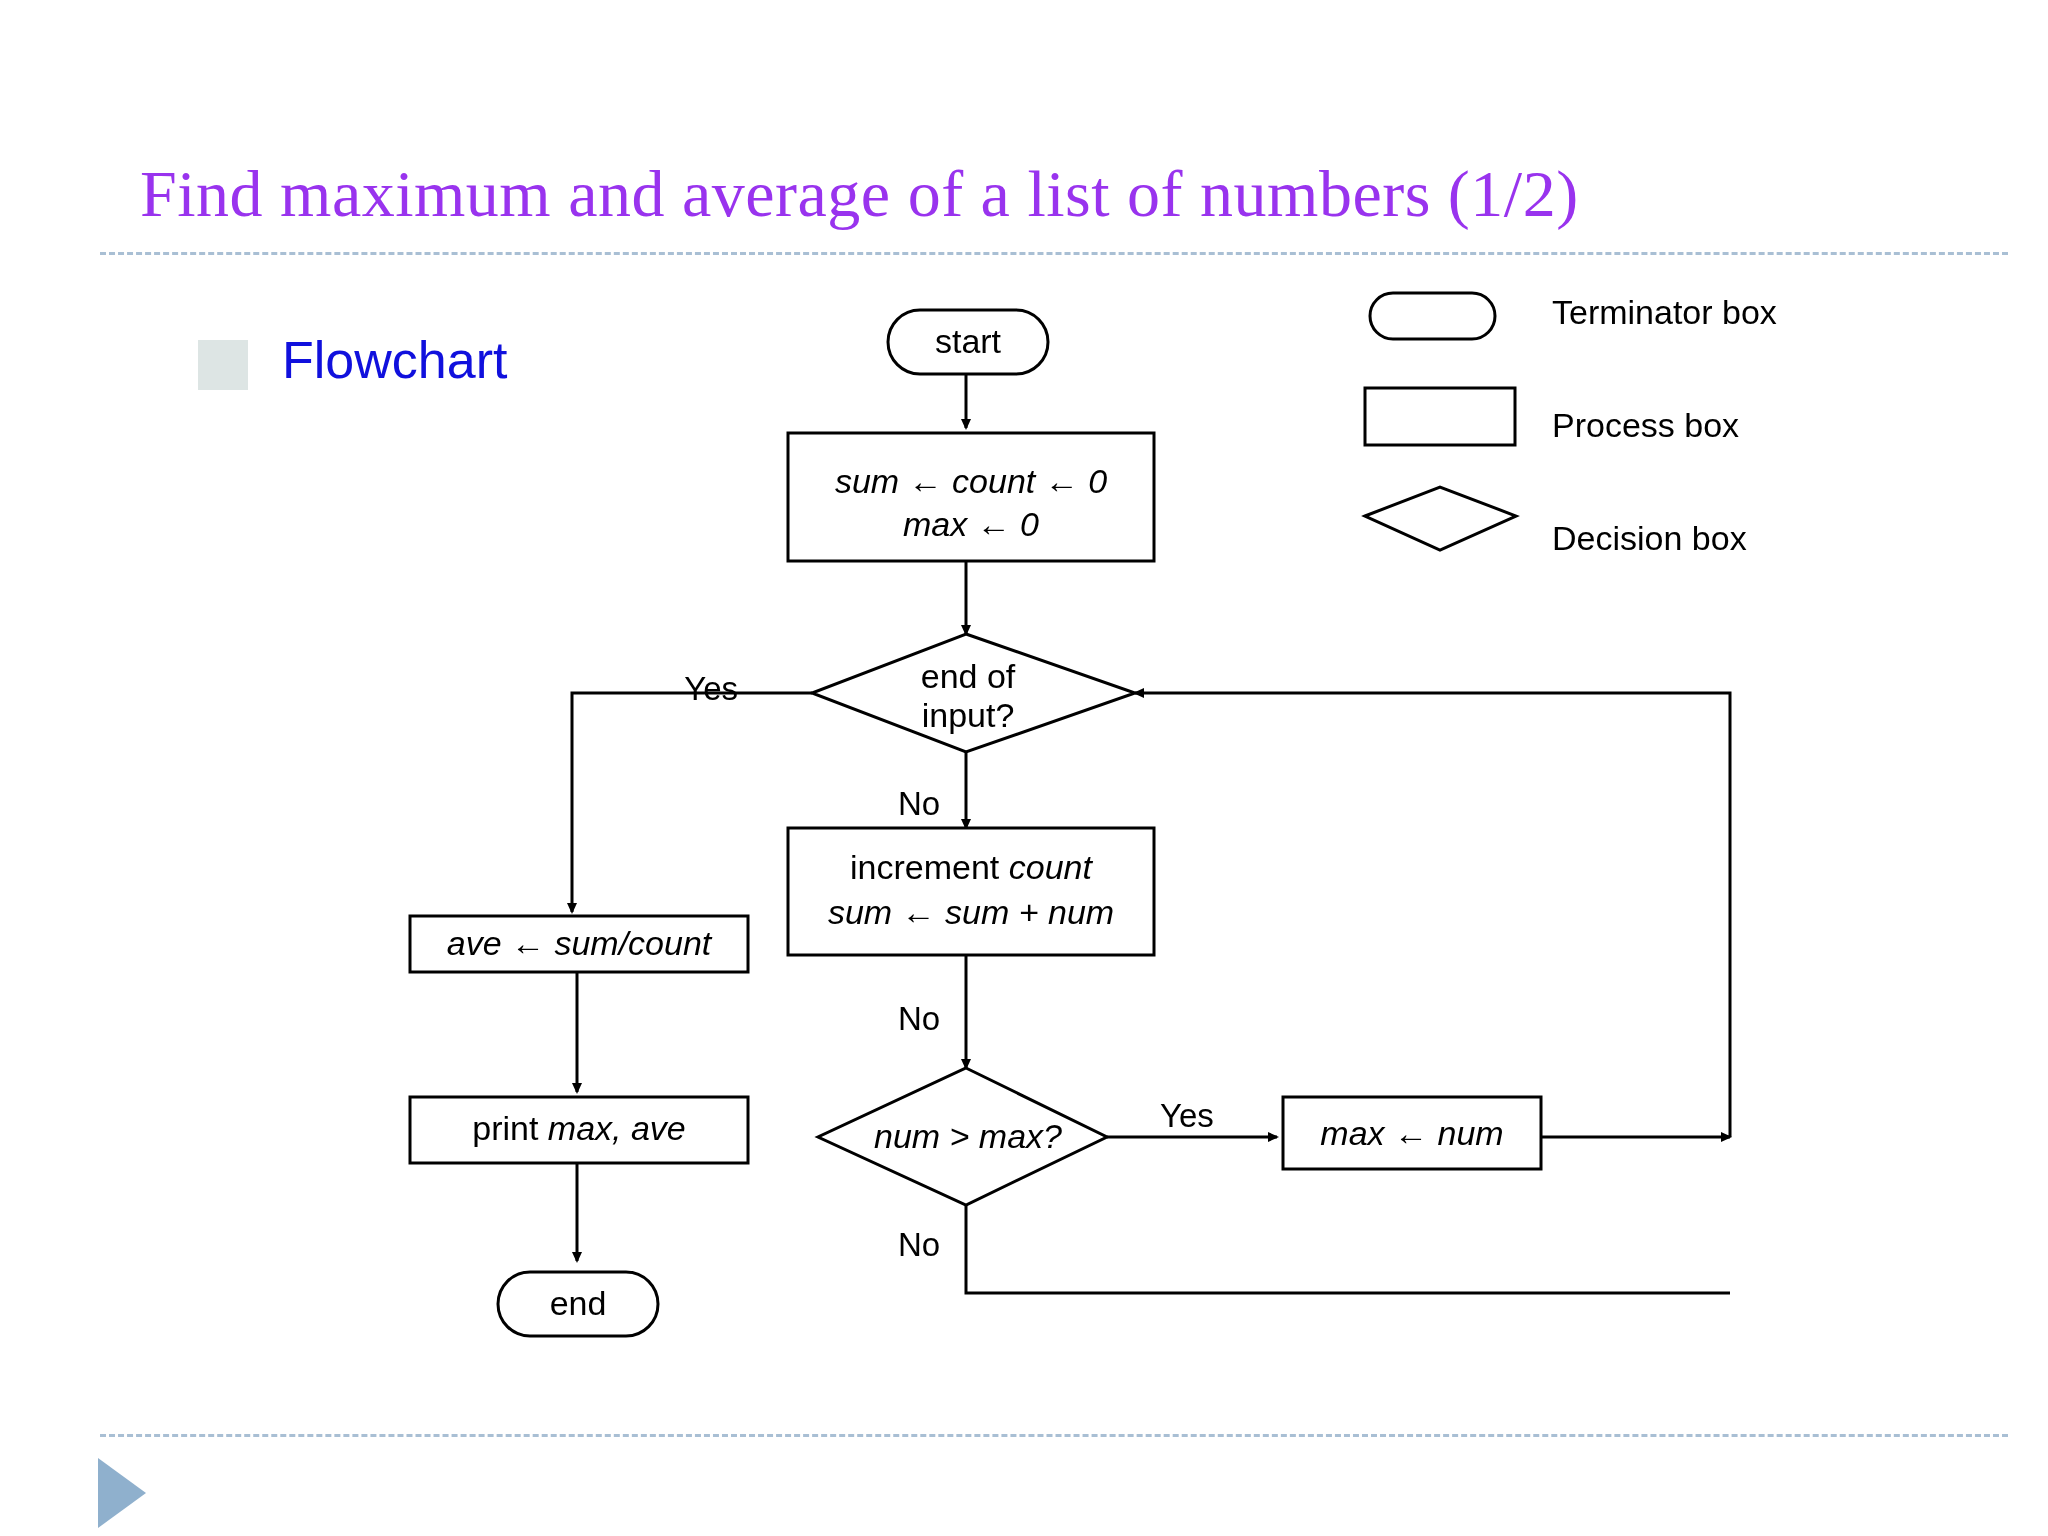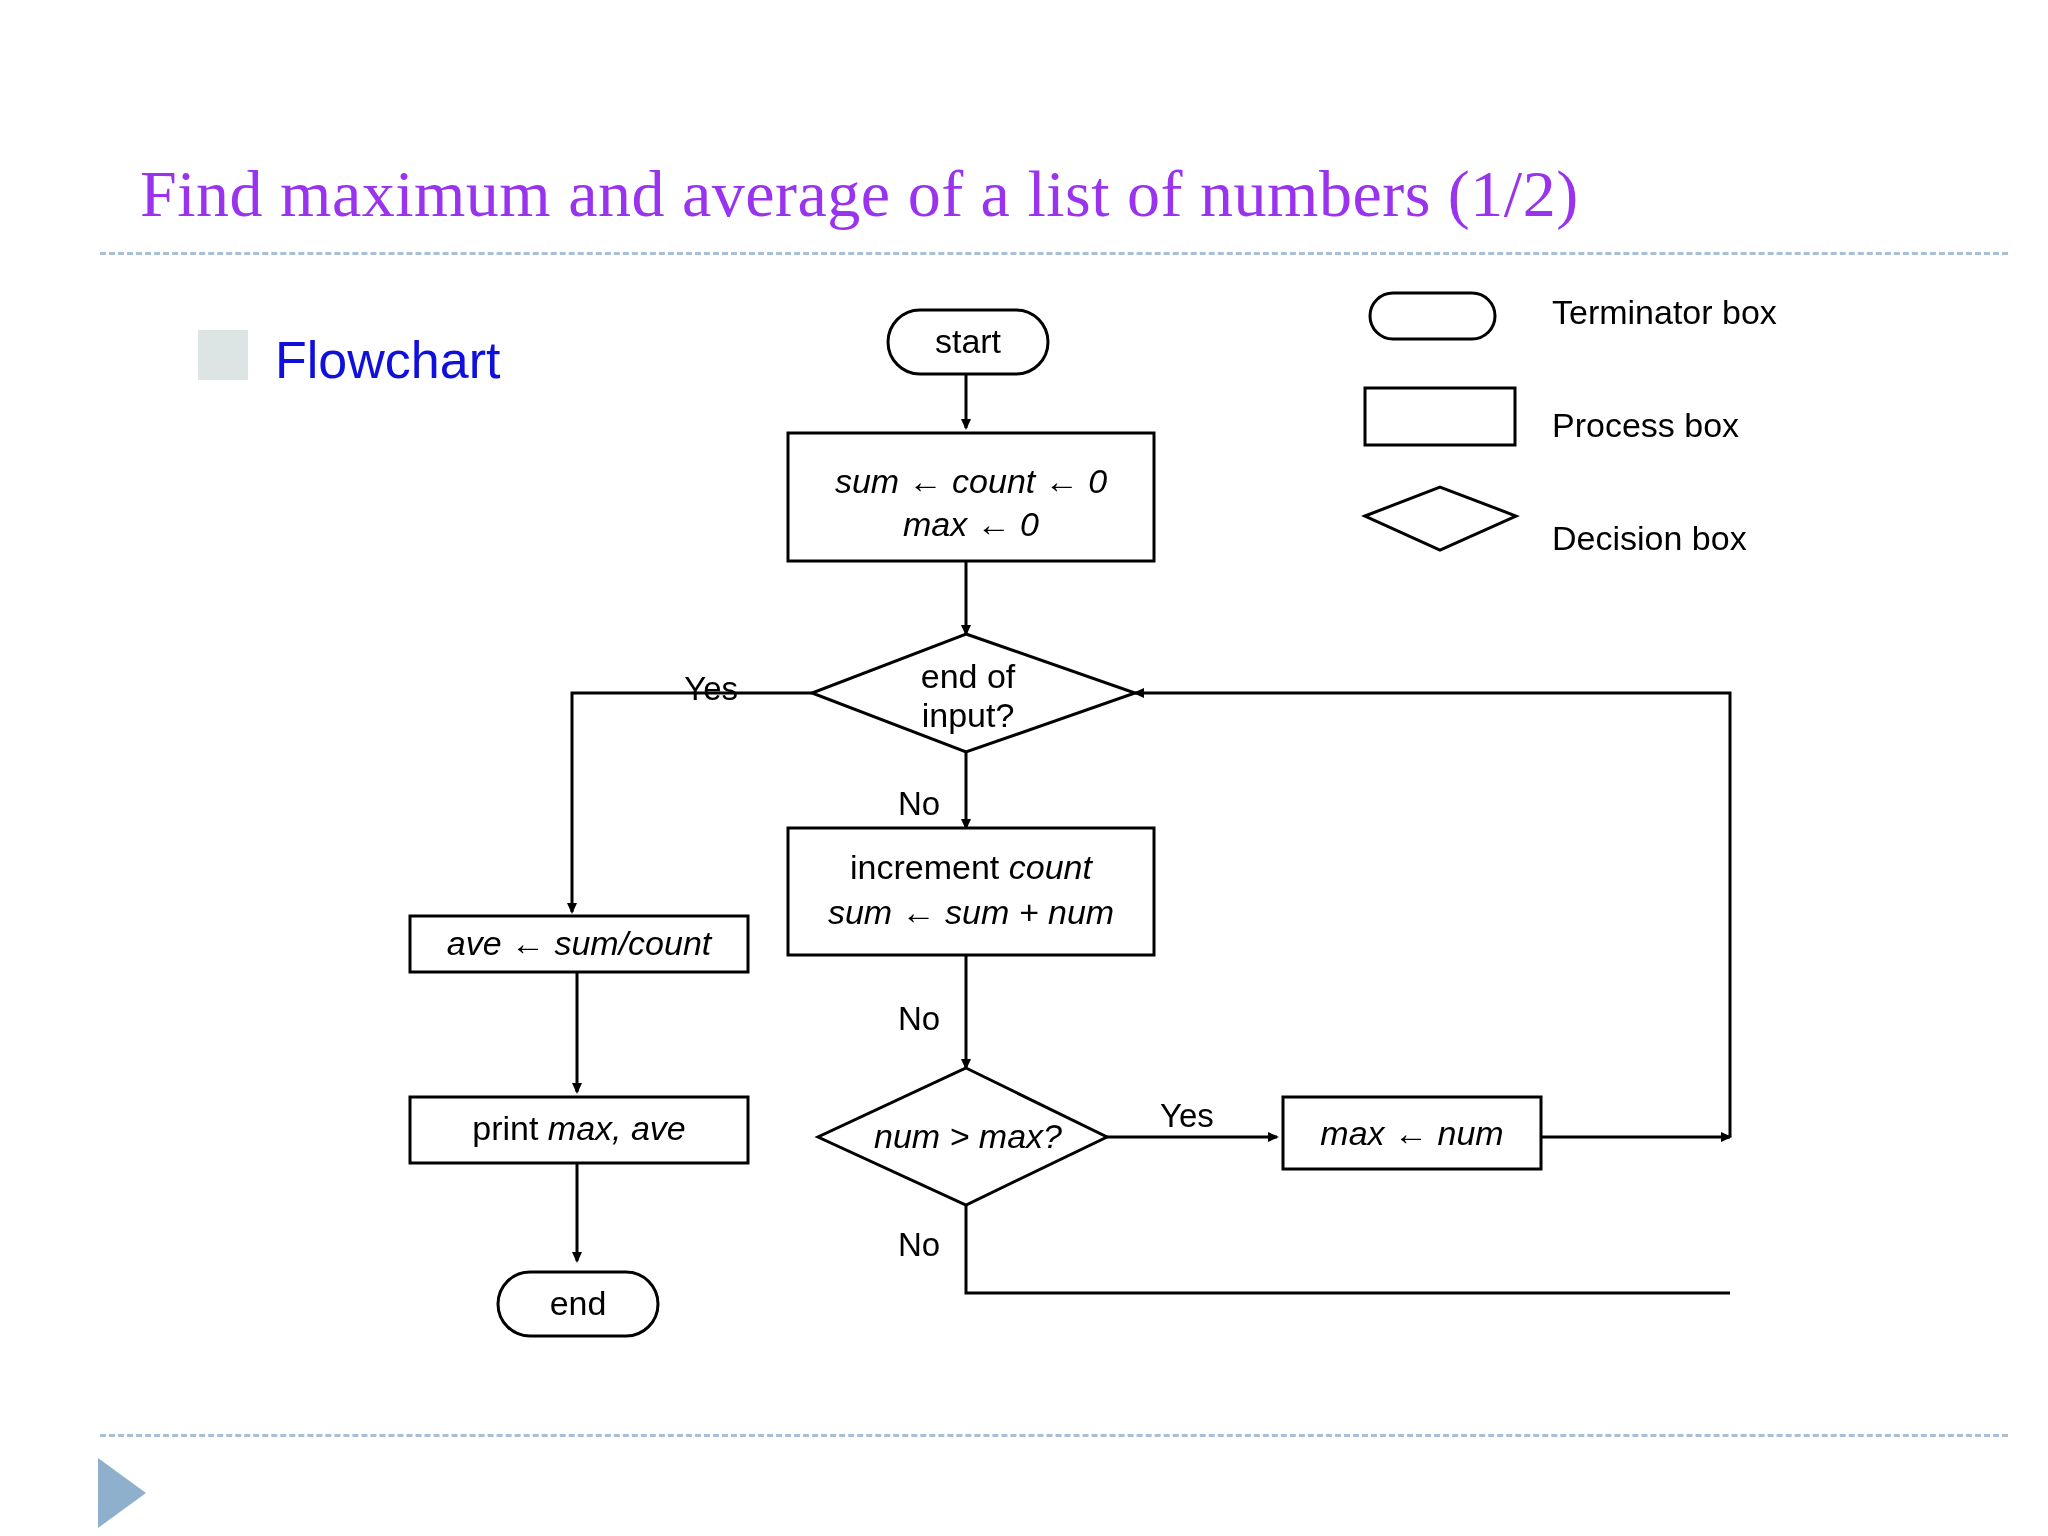--- a/index.html
+++ b/index.html
@@ -42,22 +42,22 @@
     border-top: 3px dashed #a9bfd4;
   }
   .rule-top { top: 252px; }
   .rule-bottom { top: 1434px; }
   
   .bullet-row {
     position: absolute;
     left: 198px;
     top: 330px;
     display: flex;
-    align-items: flex-start;
-    gap: 27px;
+    align-items: flex-end;
+    gap: 34px;
   }
   .bullet-square {
     width: 50px;
     height: 50px;
     background: #dde5e4;
   }
   .bullet-text {
     font-size: 52px;
     color: #1010DD;
     font-family: "Liberation Sans", sans-serif;

